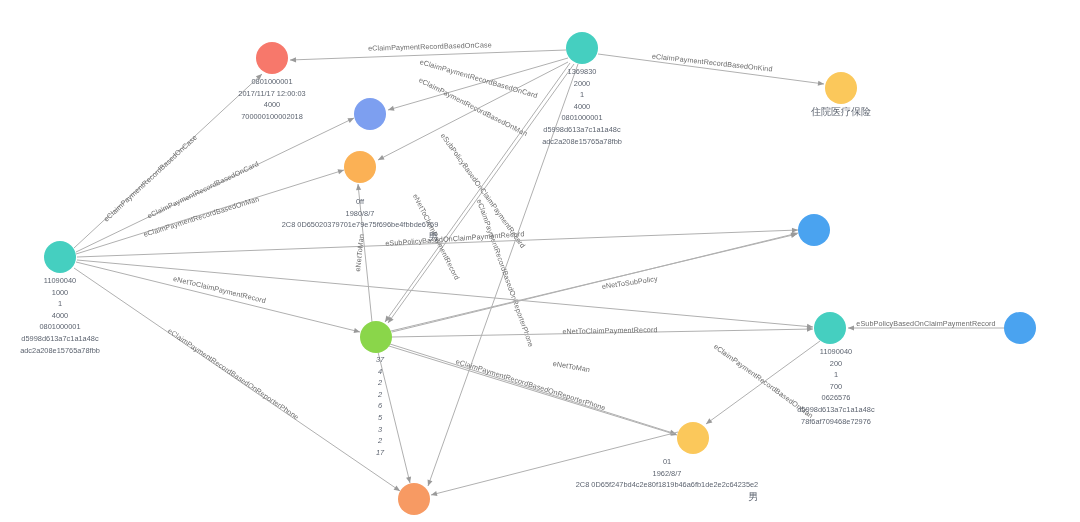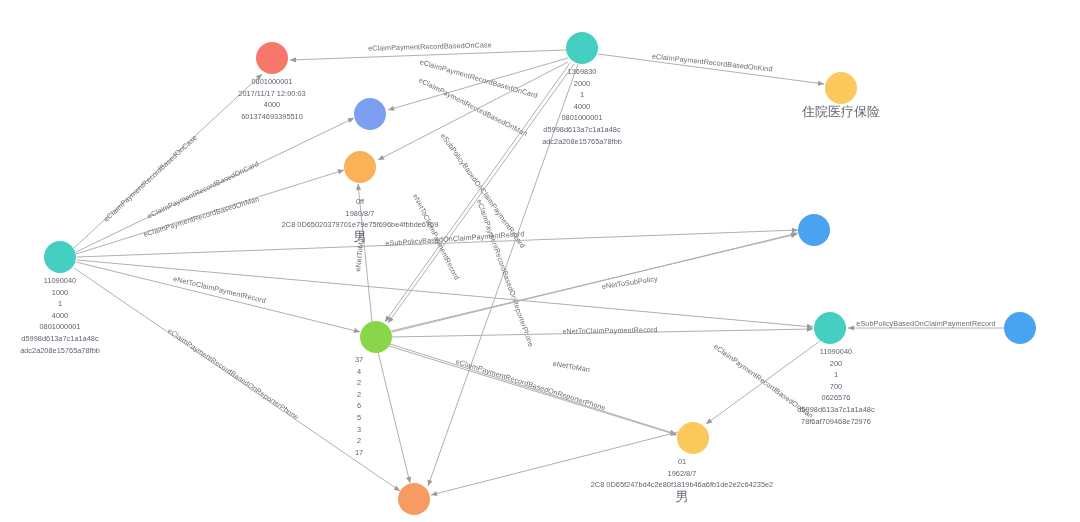--- a/index.html
+++ b/index.html
@@ -49,21 +49,22 @@
     line-height: 11.6px;
     color: #5d6470;
     white-space: nowrap;
     font-family: "Liberation Sans", "DejaVu Sans", sans-serif;
   }
   .node-label .lbl-line {
     display: block;
   }
   .node-label .cjk {
     font-family: Liberation Serif, serif;
-    font-size: 13px;
+    font-size: 10px;
+    text-align: right;
   }
 </style>
 </head>
 <body>
 
 <div id="canvas">
   <svg id="edge-layer" viewBox="0 0 1080 522" xmlns="http://www.w3.org/2000/svg">
       <line x1="566" y1="50" x2="290" y2="60" class="edge-line"></line>
       <path d="M0,0 L-6,-2.6 L-6,2.6 Z" transform="translate(290,60) rotate(177.92497363858263)" class="edge-head"></path>
       <text x="430" y="49" text-anchor="middle" class="edge-label" transform="rotate(-1.6 430 49)">eClaimPaymentRecordBasedOnCase</text>
@@ -132,21 +133,21 @@
       <line x1="77" y1="260" x2="813" y2="327" class="edge-line"></line>
       <path d="M0,0 L-6,-2.6 L-6,2.6 Z" transform="translate(813,327) rotate(5.201447868806283)" class="edge-head"></path>
       <text x="571" y="369" text-anchor="middle" class="edge-label" transform="rotate(10 571 369)">eNetToMan</text>
     </svg>
   <div id="node-layer">
       <div class="node" style="left: 272px; top: 58px; width: 32px; height: 32px; background: rgb(247, 120, 107);"></div>
       <div class="node-label" style="left: 272px; top: 76px;">
         <span class="lbl-line">0801000001</span>
         <span class="lbl-line">2017/11/17 12:00:03</span>
         <span class="lbl-line">4000</span>
-        <span class="lbl-line">601374693395510</span>
+        <span class="lbl-line">700000100002018</span>
       </div>
       <div class="node" style="left: 582px; top: 48px; width: 32px; height: 32px; background: rgb(69, 207, 192);"></div>
       <div class="node-label" style="left: 582px; top: 66px;">
         <span class="lbl-line">1369830</span>
         <span class="lbl-line">2000</span>
         <span class="lbl-line">1</span>
         <span class="lbl-line">4000</span>
         <span class="lbl-line">0801000001</span>
         <span class="lbl-line">d5998d613a7c1a1a48c</span>
         <span class="lbl-line">adc2a208e15765a78fbb</span>
@@ -168,21 +169,21 @@
         <span class="lbl-line">11090040</span>
         <span class="lbl-line">1000</span>
         <span class="lbl-line">1</span>
         <span class="lbl-line">4000</span>
         <span class="lbl-line">0801000001</span>
         <span class="lbl-line">d5998d613a7c1a1a48c</span>
         <span class="lbl-line">adc2a208e15765a78fbb</span>
       </div>
       <div class="node" style="left: 814px; top: 230px; width: 32px; height: 32px; background: rgb(74, 163, 240);"></div>
       <div class="node" style="left: 376px; top: 337px; width: 32px; height: 32px; background: rgb(138, 214, 74);"></div>
-      <div class="node-label" style="left: 359px; top: 354px;">
+      <div class="node-label" style="left: 380px; top: 354px; font-style: italic;">
         <span class="lbl-line">37</span>
         <span class="lbl-line">4</span>
         <span class="lbl-line">2</span>
         <span class="lbl-line">2</span>
         <span class="lbl-line">6</span>
         <span class="lbl-line">5</span>
         <span class="lbl-line">3</span>
         <span class="lbl-line">2</span>
         <span class="lbl-line">17</span>
       </div>
@@ -191,21 +192,21 @@
         <span class="lbl-line">11090040</span>
         <span class="lbl-line">200</span>
         <span class="lbl-line">1</span>
         <span class="lbl-line">700</span>
         <span class="lbl-line">0626576</span>
         <span class="lbl-line">d5998d613a7c1a1a48c</span>
         <span class="lbl-line">78f6af709468e72976</span>
       </div>
       <div class="node" style="left: 1020px; top: 328px; width: 32px; height: 32px; background: rgb(74, 163, 240);"></div>
       <div class="node" style="left: 693px; top: 438px; width: 32px; height: 32px; background: rgb(251, 200, 91);"></div>
-      <div class="node-label" style="left: 682px; top: 456px;">
+      <div class="node-label" style="left: 667px; top: 456px;">
         <span class="lbl-line">01</span>
         <span class="lbl-line">1962/8/7</span>
         <span class="lbl-line">2C8&nbsp;0D65f247bd4c2e80f1819b46a6fb1de2e2c64235e2</span>
         <span class="lbl-line cjk">男</span>
       </div>
       <div class="node" style="left: 414px; top: 499px; width: 32px; height: 32px; background: rgb(247, 154, 99);"></div>
     </div>
 </div>
 
 </body></html>

